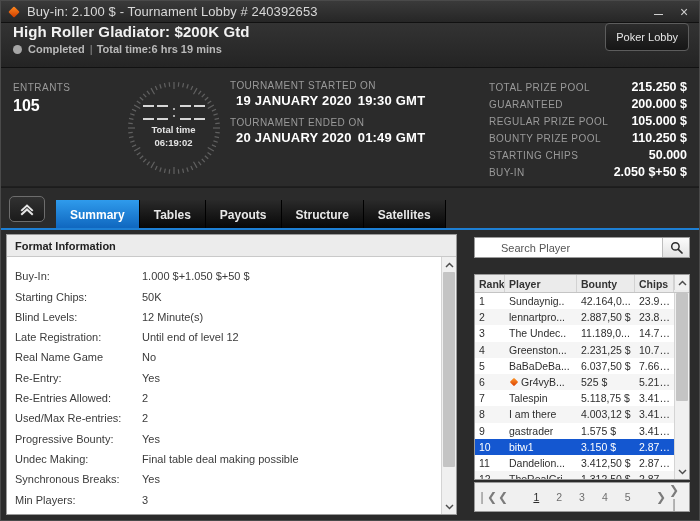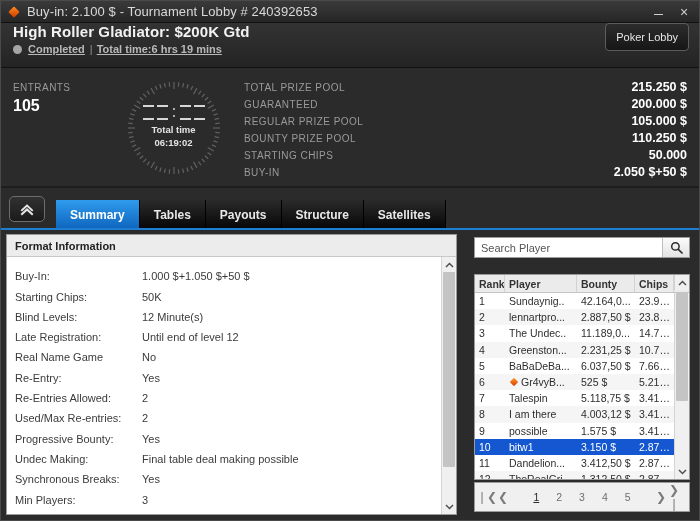--- a/index.html
+++ b/index.html
@@ -27,21 +27,21 @@
            color:#cfcfcf; font-size:13px; line-height:1; }
   .tb-btn.close{ font-size:14px; }
   .tb-btn .min{ display:block; width:9px; height:1px; background:#cfcfcf; margin-top:5px;}
 
   
   .header{ flex:0 0 45px; background:linear-gradient(#333333,#242424);
            border-bottom:1px solid #111; display:flex; align-items:flex-start;
            padding:0 10px 0 12px; }
   .h-left{ flex:1 1 auto; }
   .h-title{ font-size:15px; font-weight:bold; color:#f2f2f2; letter-spacing:.1px; }
-  .h-sub{ margin-top:3px; display:flex; align-items:center; font-size:11px; font-weight:bold; color:#b9b9b9;text-decoration:underline;}
+  .h-sub{ margin-top:3px; display:flex; align-items:center; font-size:11px; font-weight:bold; color:#b9b9b9;}
   .dot{ width:9px; height:9px; border-radius:50%; background:#a6a6a6; margin-right:6px; flex:0 0 9px;}
   .h-sep{ color:#8e8e8e; margin:0 4px 0 5px; font-weight:normal;}
   .lobby-btn{ padding:7px 10px; border:1px solid #5d5d5d; border-radius:4px;
               background:linear-gradient(#2c2c2c,#161616); color:#e6e6e6;
               font-size:11px; white-space:nowrap; }
 
   
   .stats{ flex:0 0 120px; background:#2b2b2b; display:flex; border-bottom:1px solid #1c1c1c;
           position:relative; }
   .stats:after{ content:""; position:absolute; left:0; right:0; bottom:0; height:1px; background:#1f1f1f;}
@@ -109,21 +109,21 @@
   .sb-track{ flex:1 1 auto; position:relative; background:#f0f0f0; }
   .sb-thumb{ position:absolute; left:1px; right:1px; background:#c4c4c4; border-radius:1px;}
   .chev{ display:block; }
 
   
   .right-panel{ width:226px; flex:0 0 226px; background:#2b2b2b; border:none;
                 display:flex; flex-direction:column; min-height:0; }
   .search-wrap{ flex:0 0 28px; padding:3px 4px 4px 6px; display:flex; }
   .search-box{ flex:1 1 auto; display:flex; background:#fff; border:1px solid #9a9a9a; height:21px;}
   .search-input{ flex:1 1 auto; border:none; outline:none; padding:0 6px;
-                 font-family:"Liberation Sans", sans-serif; font-size:11px; color:#333; background:#fff;}
+                 font-family:"Liberation Sans", sans-serif; font-size:11px; color:#333; background:#fff;margin-left:20px;}
   .search-input::placeholder{ color:#555; }
   .search-btn{ width:27px; flex:0 0 27px; background:linear-gradient(#fbfbfb,#e3e3e3);
                border-left:1px solid #bdbdbd; display:flex; align-items:center; justify-content:center;}
 
   .grid{ flex:1 1 auto; margin:12px 4px 0 6px; background:#fca5a5; border:1px solid #9a9a9a;
          display:flex; flex-direction:column; min-height:0; }
   .grid-head{ flex:0 0 18px; display:flex; background:#ebebeb; border-bottom:1px solid #c4c4c4;
               font-size:10.5px; font-weight:bold; color:#333; }
   .gh{ display:flex; align-items:center; padding-left:4px; border-right:1px solid #d2d2d2;
        height:100%; overflow:hidden; }
@@ -262,20 +262,30 @@
               </span>
             <span class="seg"></span>
               <span class="seg"></span>
           </div>
           <div class="clk-lbl">Total time</div>
           <div class="clk-val">06:19:02</div>
         </div>
       </div>
     </div>
 
+    <div class="col-dates">
+      <div class="d-lbl">TOURNAMENT STARTED ON</div>
+      <div class="d-val">
+        <span>19 JANUARY 2020</span><span>19:30 GMT</span>
+      </div>
+      <div class="d-lbl">TOURNAMENT ENDED ON</div>
+      <div class="d-val">
+        <span>20 JANUARY 2020</span><span>01:49 GMT</span>
+      </div>
+    </div>
 
     <div class="col-prizes">
       <div class="p-row">
         <span class="p-lbl">TOTAL PRIZE POOL</span>
         <span class="p-val">215.250 $</span>
       </div>
       <div class="p-row">
         <span class="p-lbl">GUARANTEED</span>
         <span class="p-val">200.000 $</span>
       </div>
@@ -481,21 +491,21 @@
                 <span class="gc c-rank">8</span>
                 <span class="gc c-player">
                   <span class="pname">I am there</span>
                 </span>
                 <span class="gc c-bounty">4.003,12 $</span>
                 <span class="gc c-chips">3.412,50 $</span>
               </div>
               <div class="grow">
                 <span class="gc c-rank">9</span>
                 <span class="gc c-player">
-                  <span class="pname">possible</span>
+                  <span class="pname">gastrader</span>
                 </span>
                 <span class="gc c-bounty">1.575 $</span>
                 <span class="gc c-chips">3.412,50 $</span>
               </div>
               <div class="grow sel">
                 <span class="gc c-rank">10</span>
                 <span class="gc c-player">
                   <span class="pname">bitw1</span>
                 </span>
                 <span class="gc c-bounty">3.150 $</span>

